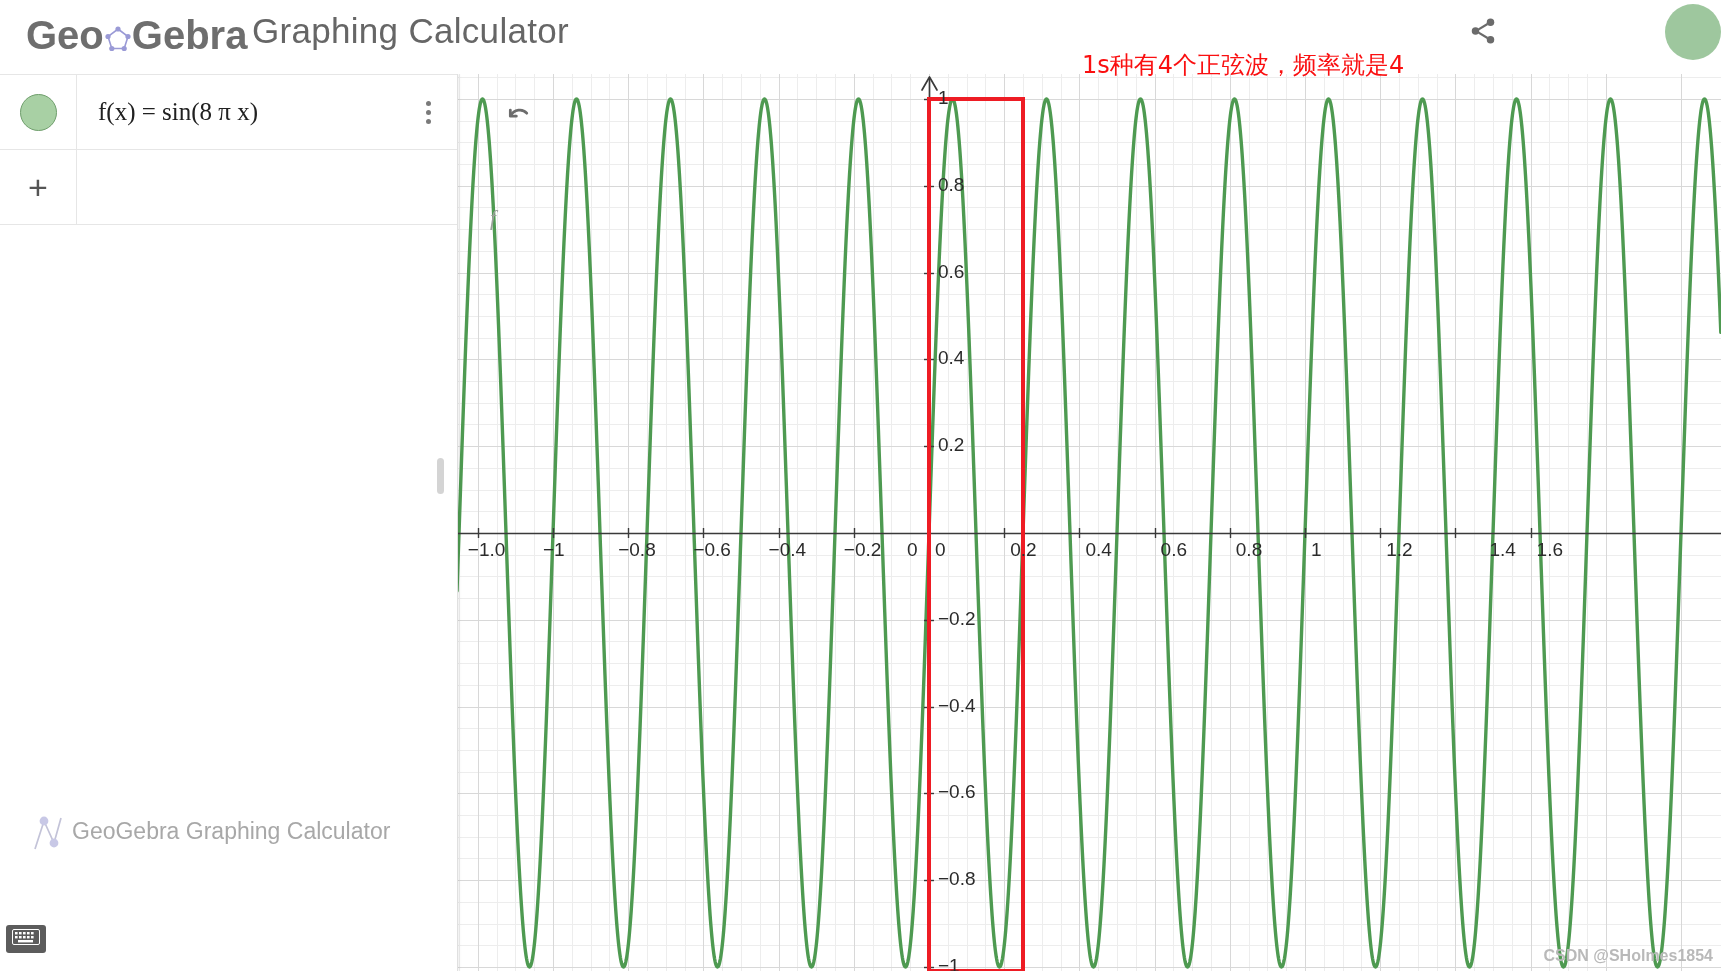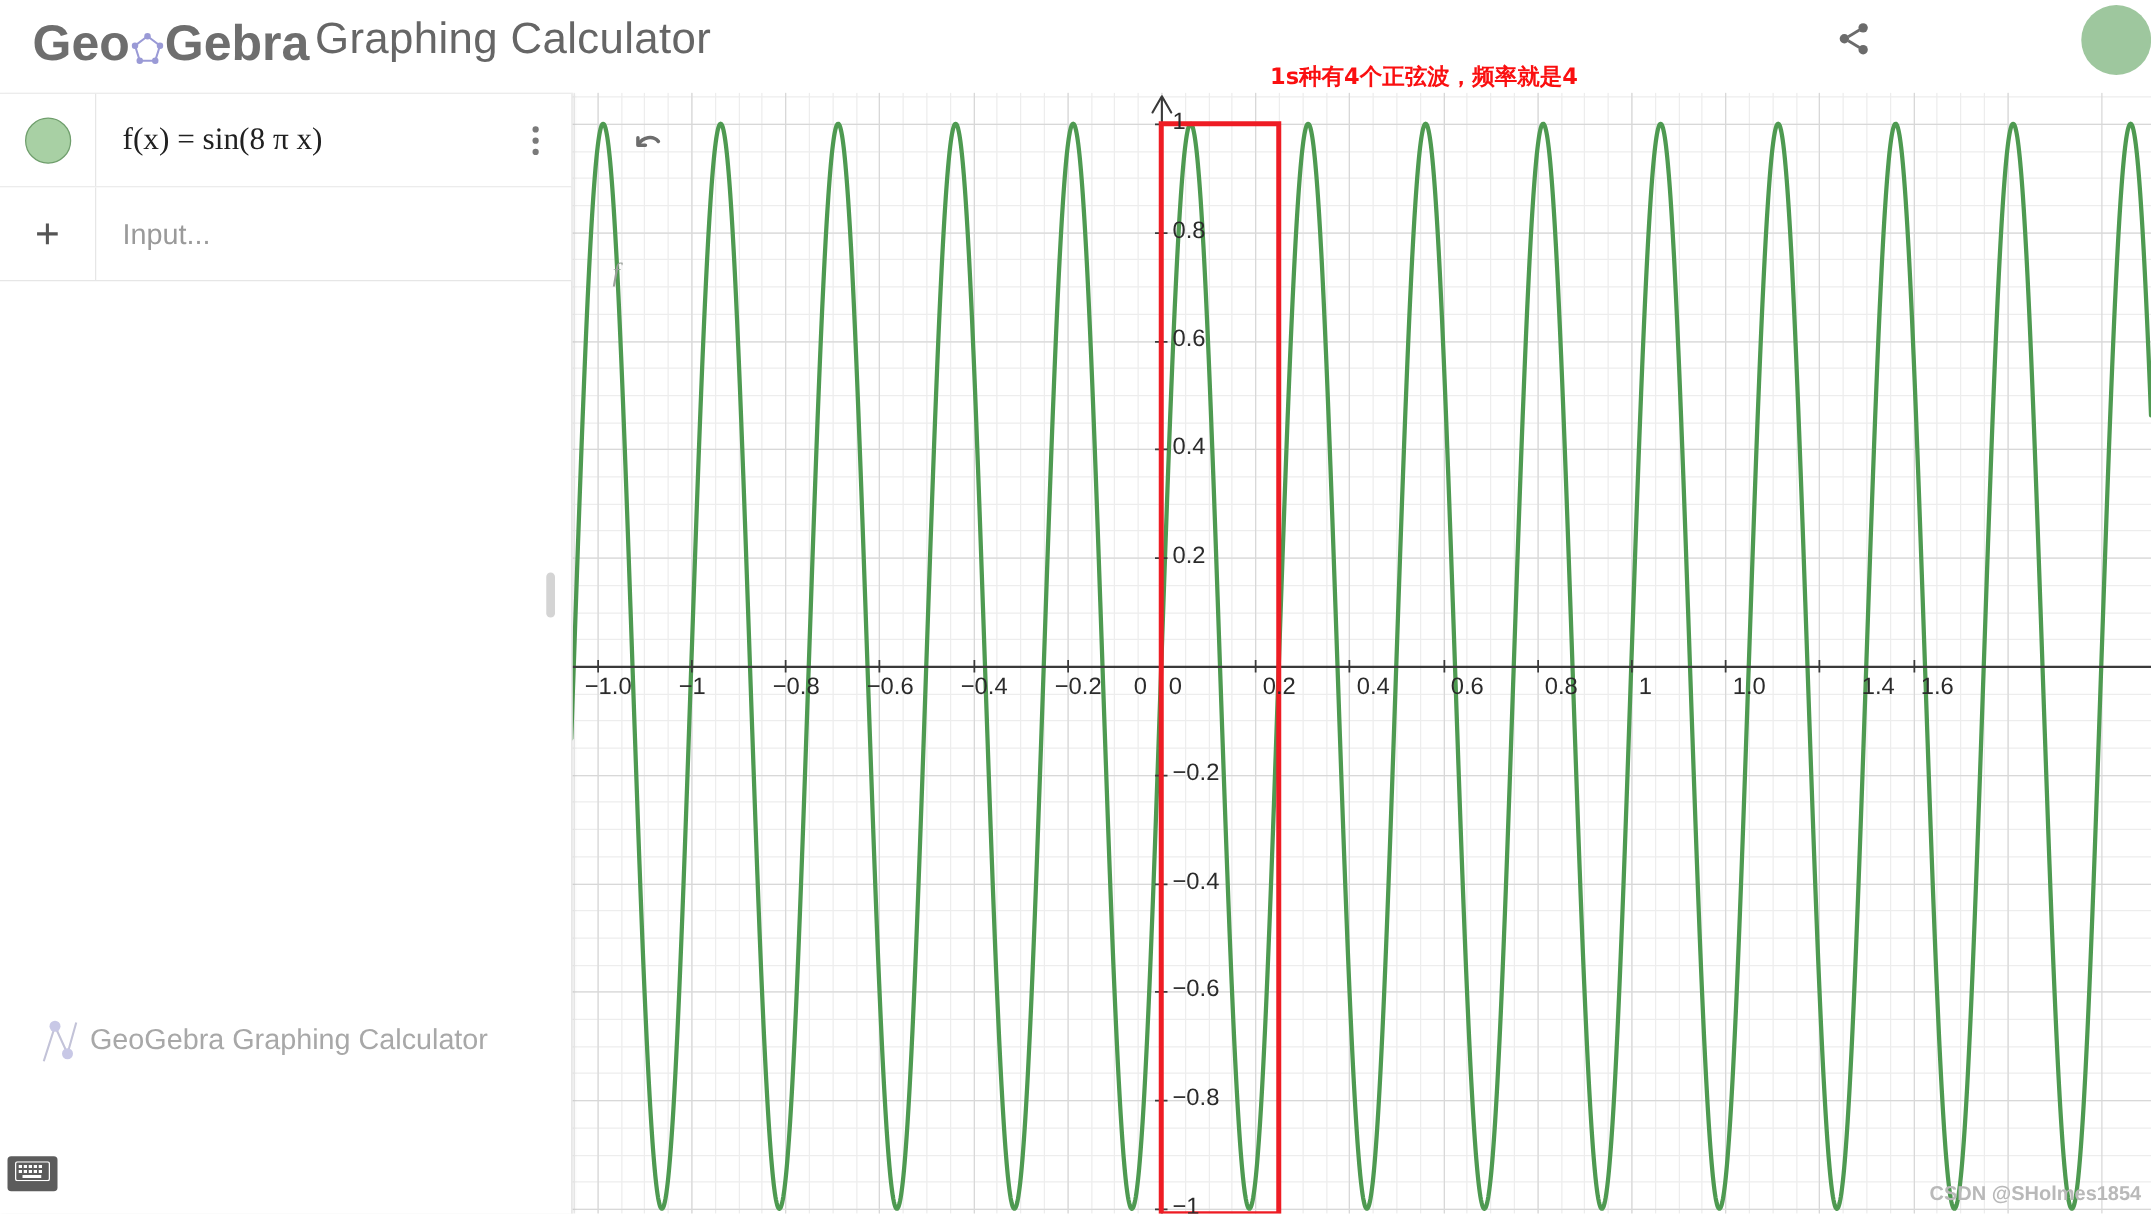--- a/index.html
+++ b/index.html
@@ -72,26 +72,26 @@
     display: flex; align-items: center; justify-content: center;
     color: #ffffff;
     font-size: 26px;
     cursor: pointer;
     overflow: hidden;
   }
 
   
   .annotation {
     position: absolute;
-    left: 1016px; top: 49px;
-    font-size: 18px;
+    left: 1082px; top: 49px;
+    font-size: 24px;
     color: #fa0f10;
     font-family: "DejaVu Sans", sans-serif;
     white-space: nowrap;
-    font-weight: 700;
+    font-weight: 400;
     z-index: 60;
   }
 
   
   .sidebar {
     position: absolute;
     left: 0; top: 74px;
     width: 457px;
     height: 897px;
     background: #ffffff;
@@ -481,21 +481,21 @@
         <div class="tick-label" style="left: 161.2px; top: 465px;">−0.8</div>
         <div class="tick-label" style="left: 236.4px; top: 465px;">−0.6</div>
         <div class="tick-label" style="left: 311.6px; top: 465px;">−0.4</div>
         <div class="tick-label" style="left: 386.8px; top: 465px;">−0.2</div>
         <div class="tick-label" style="left: 478px; top: 465px;">0</div>
         <div class="tick-label" style="left: 553.2px; top: 465px;">0.2</div>
         <div class="tick-label" style="left: 628.4px; top: 465px;">0.4</div>
         <div class="tick-label" style="left: 703.6px; top: 465px;">0.6</div>
         <div class="tick-label" style="left: 778.8px; top: 465px;">0.8</div>
         <div class="tick-label" style="left: 854px; top: 465px;">1</div>
-        <div class="tick-label" style="left: 929.2px; top: 465px;">1.0</div>
+        <div class="tick-label" style="left: 929.2px; top: 465px;">1.2</div>
         <div class="tick-label" style="left: 1004.4px; top: 465px; margin-left: 28px;">1.4</div>
         <div class="tick-label" style="left: 1079.6px; top: 465px;">1.6</div>
         <div class="tick-label" style="left: 481px; top: 13px;">1</div>
         <div class="tick-label" style="left: 481px; top: 99.8px;">0.8</div>
         <div class="tick-label" style="left: 481px; top: 186.6px;">0.6</div>
         <div class="tick-label" style="left: 481px; top: 273.4px;">0.4</div>
         <div class="tick-label" style="left: 481px; top: 360.2px;">0.2</div>
         <div class="tick-label" style="left: 481px; top: 533.8px;">−0.2</div>
         <div class="tick-label" style="left: 481px; top: 620.6px;">−0.4</div>
         <div class="tick-label" style="left: 481px; top: 707.4px;">−0.6</div>
@@ -516,21 +516,20 @@
         <i></i>
         <i></i>
         <i></i>
       </div>
     </div>
 
     <div class="algebra-row">
       <div class="marker-cell">
         <span class="plus-sign">+</span>
       </div>
-      <div class="input-placeholder">Input...</div>
     </div>
 
     <div class="sidebar-footer">
       <span class="footer-icon">
         <svg width="44" height="44" viewBox="0 0 44 44">
           <path d="M7 40 L16 12 L26 34 L33 9" fill="none" stroke="#c3c3d8" stroke-width="1.7"></path>
           <circle cx="16" cy="12" r="4.4" fill="#c8c8e6"></circle>
           <circle cx="26" cy="34" r="4.4" fill="#c8c8e6"></circle>
         </svg>
       </span>

